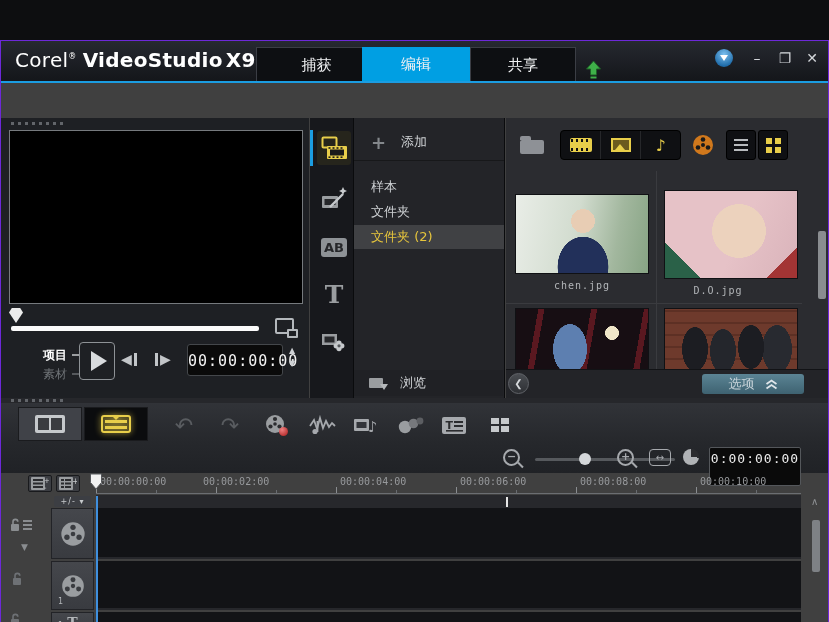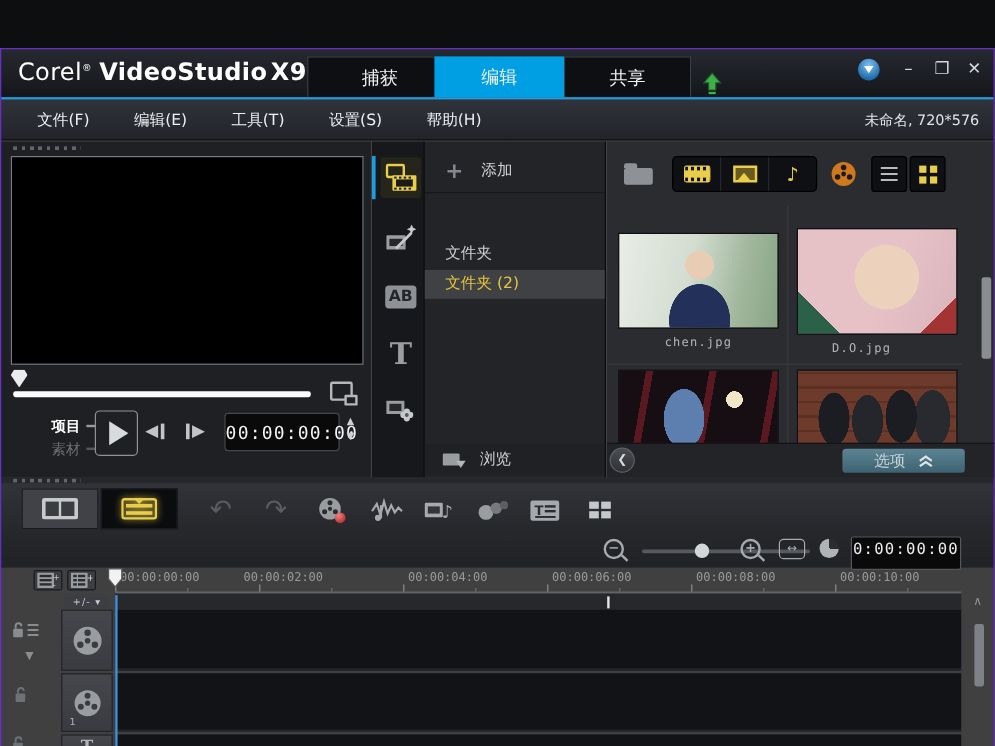--- a/index.html
+++ b/index.html
@@ -163,21 +163,21 @@
               right:-6px;bottom:-2px;}
   .z-out{position:absolute;left:502px;top:46px;}
   .z-slider{position:absolute;left:534px;top:50px;width:140px;height:12px;}
   .z-track{position:absolute;left:0;right:0;top:5px;height:3px;background:#56595d;border-radius:2px;}
   .z-thumb{position:absolute;left:44px;top:0;width:12px;height:12px;border-radius:50%;background:#d4d7da;}
   .z-in{position:absolute;left:616px;top:46px;}
   .fit-btn{position:absolute;left:648px;top:46px;width:22px;height:17px;border:1px solid #a6a9ad;border-radius:4px;
            color:#a6a9ad;font-size:10px;line-height:15px;text-align:center;box-sizing:border-box;}
   .clock-btn{position:absolute;left:682px;top:46px;width:16px;height:16px;border-radius:50%;
              background:conic-gradient(#2b2c2f 0 95deg,#b0b3b6 95deg 360deg);}
-  .tl-tc{position:absolute;left:708px;top:44px;width:92px;height:28px;background:#0a0a0a;border:1px solid #54575b;
+  .tl-tc{position:absolute;left:708px;top:44px;width:92px;height:39px;background:#0a0a0a;border:1px solid #54575b;
          border-radius:2px;color:#ececec;font-family:"DejaVu Sans Mono",monospace;font-size:13px;line-height:21px;
          text-align:center;letter-spacing:1px;box-sizing:border-box;}
   
   .tm-btn{position:absolute;top:434px;width:24px;height:17px;background:#3c3e43;border:1px solid #191a1d;
           border-radius:2px;display:flex;align-items:center;justify-content:center;box-sizing:border-box;}
   .tm1{left:27px;}.tm2{left:55px;}
   .ruler{position:absolute;left:95px;top:432px;width:705px;height:21px;border-bottom:1px solid #6b6e72;box-sizing:border-box;}
   .rlabel{position:absolute;top:3px;font-family:"DejaVu Sans Mono",monospace;font-size:10px;color:#97999c;}
   .rtick{position:absolute;bottom:0;width:1px;height:6px;background:#8a8d90;}
   .rtick.minor{height:3px;background:#6a6d71;}
@@ -230,28 +230,20 @@
         <path d="M8.5 1 L15.5 9 H11.5 V15 H5.5 V9 H1.5 Z" fill="#3fb049" stroke="#1e5f27"></path>
         <rect x="5.5" y="16.5" width="6" height="2" fill="#3fb049"></rect>
       </svg>
     <div class="updates"></div>
     <div class="win win-min">–</div>
     <div class="win win-max">❐</div>
     <div class="win win-close">✕</div>
   </div>
   <div class="blue-line"></div>
 
-  <div class="menubar">
-    <span class="menu-item">文件(F)</span>
-    <span class="menu-item">编辑(E)</span>
-    <span class="menu-item">工具(T)</span>
-    <span class="menu-item">设置(S)</span>
-    <span class="menu-item">帮助(H)</span>
-    <span class="project-info">未命名, 720*576</span>
-  </div>
 
   <div class="preview-panel">
     <div class="drag-dots"></div>
     <div class="screen"></div>
     <div class="scrub-handle"></div>
     <div class="scrub-track"></div>
     <div class="enlarge"></div>
     <span class="proj">项目</span>
     <span class="clip">素材</span>
     <button class="play-btn">
@@ -314,20 +306,21 @@
           <circle cx="18" cy="15.8" r="1.6" fill="#55585c"></circle>
         </svg>
     </div>
   </div>
 
   <div class="lib-nav">
     <div class="add-row">
       <span class="plus-glyph">+</span>
       <span>添加</span>
     </div>
+    <div class="lib-item li-0">样本</div>
     <div class="lib-item li-1">文件夹</div>
     <div class="lib-item li-2 selected">文件夹 (2)</div>
     <div class="browse-row">
       <svg width="22" height="15" viewBox="0 0 22 15">
           <rect x="1" y="2" width="14" height="10" rx="1" fill="#9a9da0"></rect>
           <path d="M12 8 h8 l-4 6 z" fill="#b4b7ba"></path>
         </svg>
       <span>浏览</span>
     </div>
   </div>

